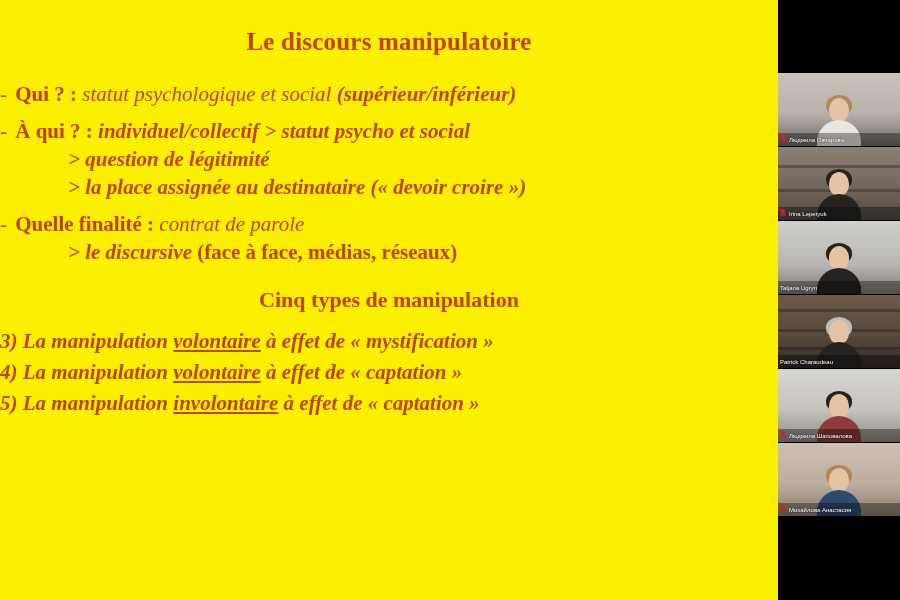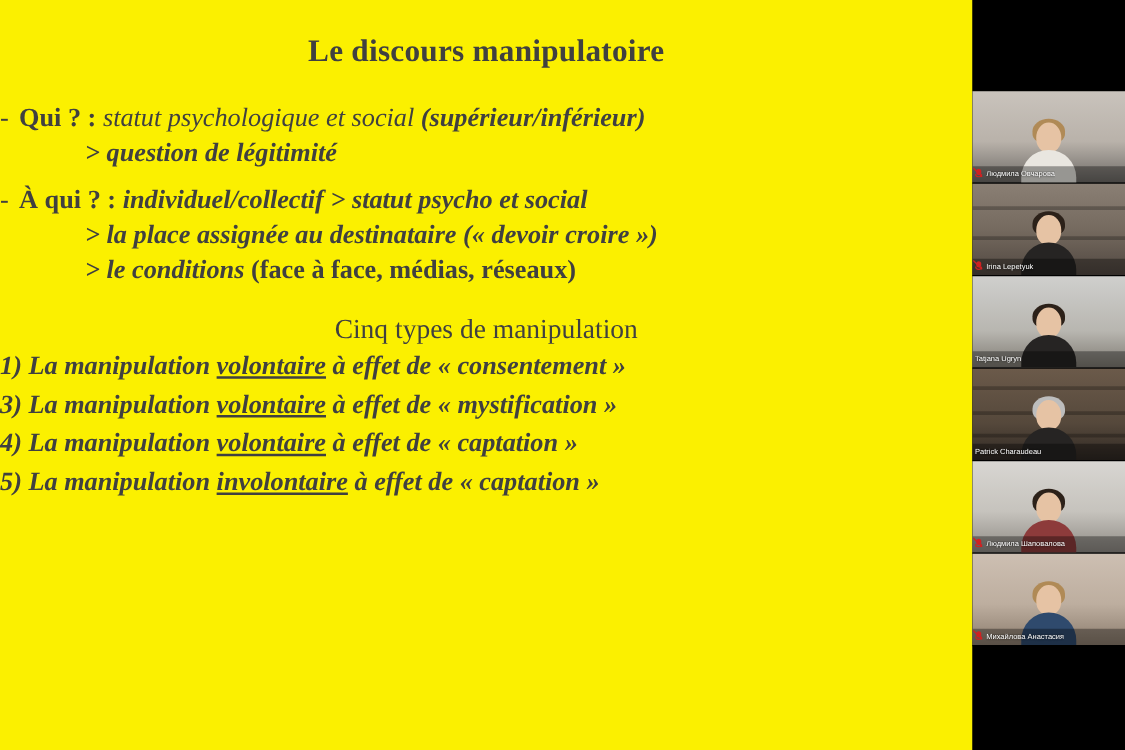--- a/index.html
+++ b/index.html
@@ -20,21 +20,21 @@
     background: #000000;
   }
   
   #slide {
     position: absolute;
     left: 0;
     top: 0;
     width: 778px;
     height: 600px;
     background: #fbf000;
-    color: #404040;
+    color: #c2410c;
     overflow: hidden;
   }
   .slide-inner {
     position: relative;
     width: 100%;
     height: 100%;
     padding: 0;
   }
   .title-main {
     text-align: center;
@@ -68,24 +68,24 @@
   }
   .lvl2 {
     margin-top: 7px;
     padding-left: 68px;
   }
   .bold { font-weight: bold; }
   .ital { font-style: italic; }
   .bi { font-weight: bold; font-style: italic; }
   .title-types {
     text-align: center;
-    font-weight: normal;
+    font-weight: bold;
     font-size: 22px;
     margin-top: 24px;
-    margin-bottom: 6px;
+    margin-bottom: 18px;
   }
   .type-line {
     font-size: 21px;
     font-weight: bold;
     font-style: italic;
     line-height: 1.0;
     margin: 0 0 10px 0;
     padding-left: 0px;
     white-space: nowrap;
   }
@@ -252,45 +252,45 @@
     <div class="slide-inner">
 
       <div class="title-main">Le discours manipulatoire</div>
 
       <div class="body-block">
 
         <div class="bullet-line lvl1">
           <span class="marker">-</span>
           <span class="bold">Qui ? : </span><span class="ital">statut psychologique et social </span><span class="bi">(supérieur/inférieur)</span>
         </div>
-        <div class="bullet-line lvl2">
-          <span class="bi">&gt;</span><span class="bi"> question de légitimité</span>
-        </div>
-
         <div class="bullet-line lvl1">
           <span class="marker">-</span>
           <span class="bold">À qui ? : </span><span class="bi">individuel/collectif </span><span class="bi">&gt; statut psycho et social</span>
         </div>
+
+        <div class="bullet-line lvl2">
+          <span class="bi">&gt;</span><span class="bi"> question de légitimité</span>
+        </div>
         <div class="bullet-line lvl2">
           <span class="bi">&gt;</span><span class="bi"> la place assignée au destinataire (« </span><span class="bi">devoir croire</span><span class="bi"> »)</span>
         </div>
 
+        <div class="bullet-line lvl1">
+          <span class="marker">-</span>
+          <span class="bold">Quelle finalité : </span><span class="ital">contrat de parole</span>
+        </div>
         <div class="bullet-line lvl2">
-          <span class="bi">&gt;</span><span class="bi"> le conditions </span><span class="bold">(face à face, médias, réseaux)</span>
+          <span class="bi">&gt;</span><span class="bi"> le discursive </span><span class="bold">(face à face, médias, réseaux)</span>
         </div>
 
       </div>
 
       <div class="title-types">Cinq types de manipulation</div>
 
       <div>
-        <div class="type-line">
-          <span>1)</span>
-          <span>La manipulation </span><span class="u">volontaire</span><span> à effet de « consentement »</span>
-        </div>
         <div class="type-line">
           <span>3)</span>
           <span>La manipulation </span><span class="u">volontaire</span><span> à effet de « mystification »</span>
         </div>
         <div class="type-line">
           <span>4)</span>
           <span>La manipulation </span><span class="u">volontaire</span><span> à effet de « captation »</span>
         </div>
         <div class="type-line">
           <span>5)</span>

